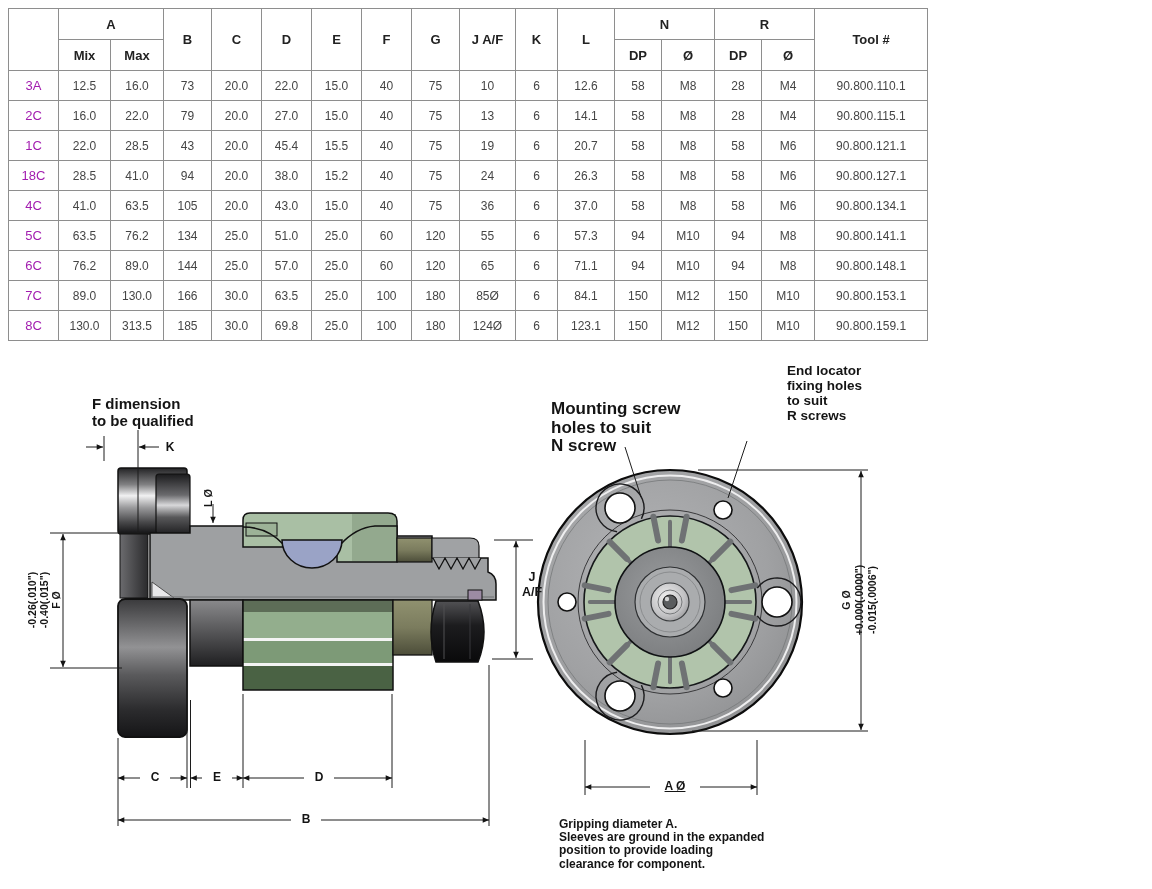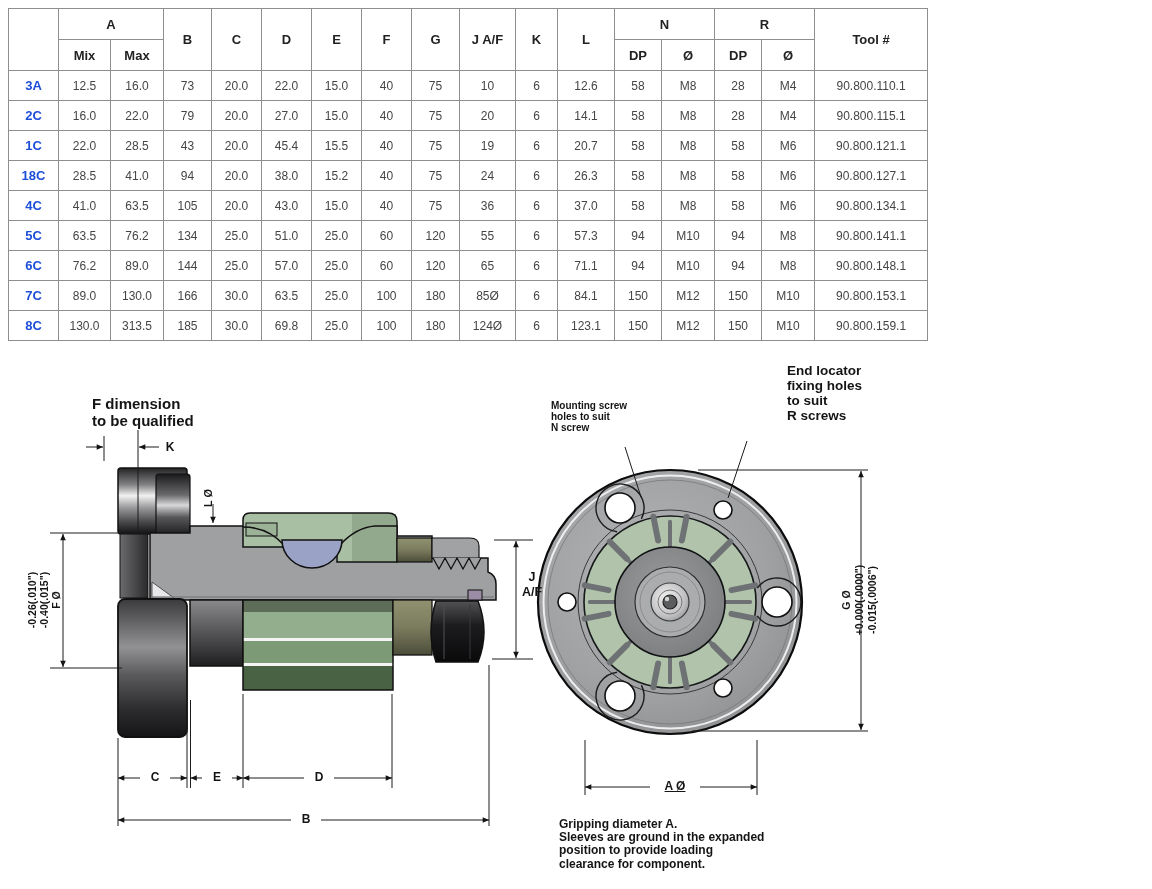--- a/index.html
+++ b/index.html
@@ -3,39 +3,39 @@
 <meta charset="utf-8">
 <style>
   html,body{margin:0;padding:0;background:#fff;}
   body{position:relative;width:1152px;height:889px;font-family:"Liberation Sans",sans-serif;overflow:hidden;}
 
   
   #spec-table{position:absolute;left:8px;top:8px;border-collapse:collapse;table-layout:fixed;width:920px;background:#fff;}
   #spec-table th,#spec-table td{border:1px solid #8e8e8e;text-align:center;vertical-align:middle;padding:0 2px;}
   #spec-table thead th{font-size:13px;font-weight:bold;color:#222;height:30px;}
   #spec-table tbody td{font-size:12px;color:#454545;height:29px;}
-  #spec-table tbody th{font-size:13px;font-weight:bold;color:#1d4ed8;height:29px;}
+  #spec-table tbody th{font-size:13px;font-weight:normal;color:#a21caf;height:29px;}
 
   
   .note{position:absolute;font-weight:bold;color:#141414;white-space:pre-line;}
   .dim-label{position:absolute;font-weight:bold;color:#141414;font-size:12px;text-align:center;}
   .dim-label.gap{background:#fff;padding:0 3px;}
   .rot{transform:rotate(-90deg);}
   #side-note{left:92px;top:396px;font-size:15px;line-height:1.12;}
   #k-label{left:160px;top:440px;width:20px;}
   #l-label{left:192px;top:492px;width:32px;font-size:11px;}
   #f-dim-label{left:-11px;top:582px;width:110px;height:36px;font-size:10.5px;line-height:1.16;}
   #j-label{left:512px;top:570px;width:40px;line-height:1.18;font-size:12.5px;}
   #c-label{left:140px;top:770px;width:24px;}
   #e-label{left:202px;top:770px;width:24px;}
   #d-label{left:304px;top:770px;width:24px;}
   #b-label{left:291px;top:812px;width:24px;}
   #a-label{left:650px;top:779px;width:44px;text-decoration:underline;}
   #g-dim-label{left:798px;top:580px;width:124px;height:40px;font-size:10.5px;line-height:1.25;}
-  #mounting-note{left:551px;top:400px;font-size:10px;line-height:1.1;}
+  #mounting-note{left:551px;top:400px;font-size:17px;line-height:1.1;}
   #endlocator-note{left:787px;top:364px;font-size:13.5px;line-height:1.1;}
   #caption-note{left:559px;top:818px;font-size:12px;line-height:1.1;}
   svg{position:absolute;left:0;top:380px;}
 </style>
 </head>
 <body>
 
 <table id="spec-table">
   <colgroup>
     <col style="width:50px">
@@ -105,21 +105,21 @@
       <tr>
         <th>2C</th>
         <td>16.0</td>
         <td>22.0</td>
         <td>79</td>
         <td>20.0</td>
         <td>27.0</td>
         <td>15.0</td>
         <td>40</td>
         <td>75</td>
-        <td>20</td>
+        <td>13</td>
         <td>6</td>
         <td>14.1</td>
         <td>58</td>
         <td>M8</td>
         <td>28</td>
         <td>M4</td>
         <td>90.800.115.1</td>
       </tr>
       <tr>
         <th>1C</th>

